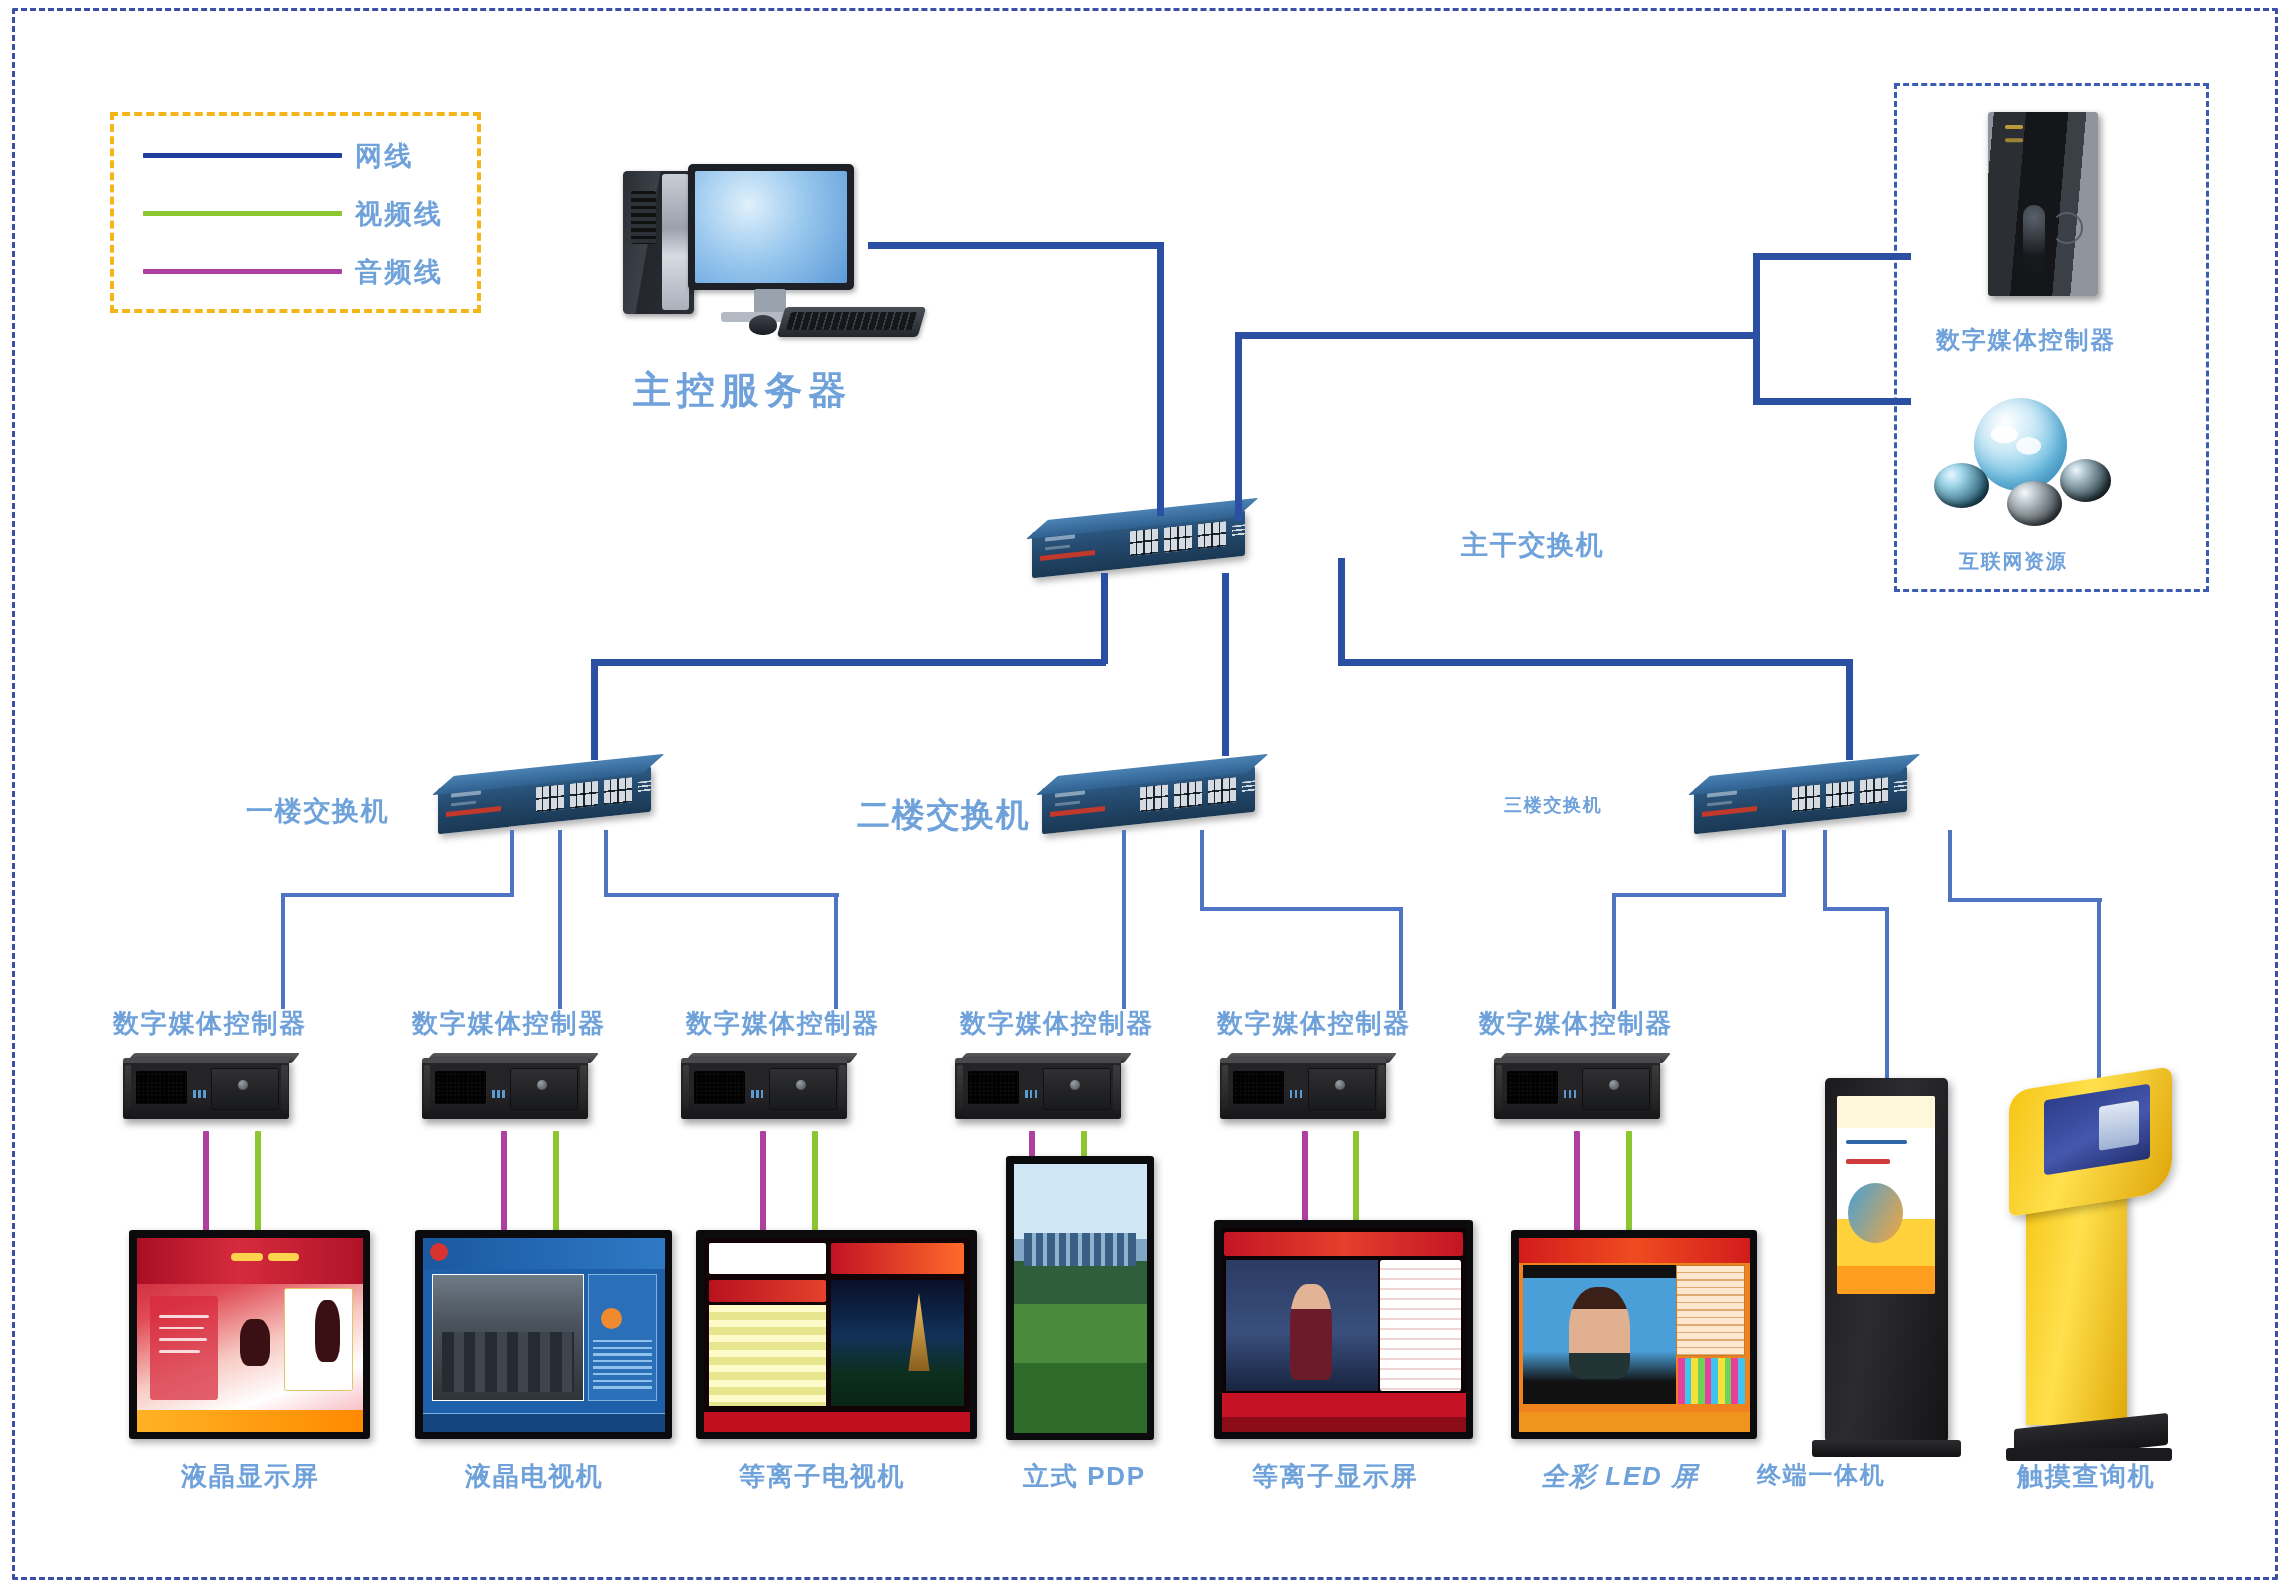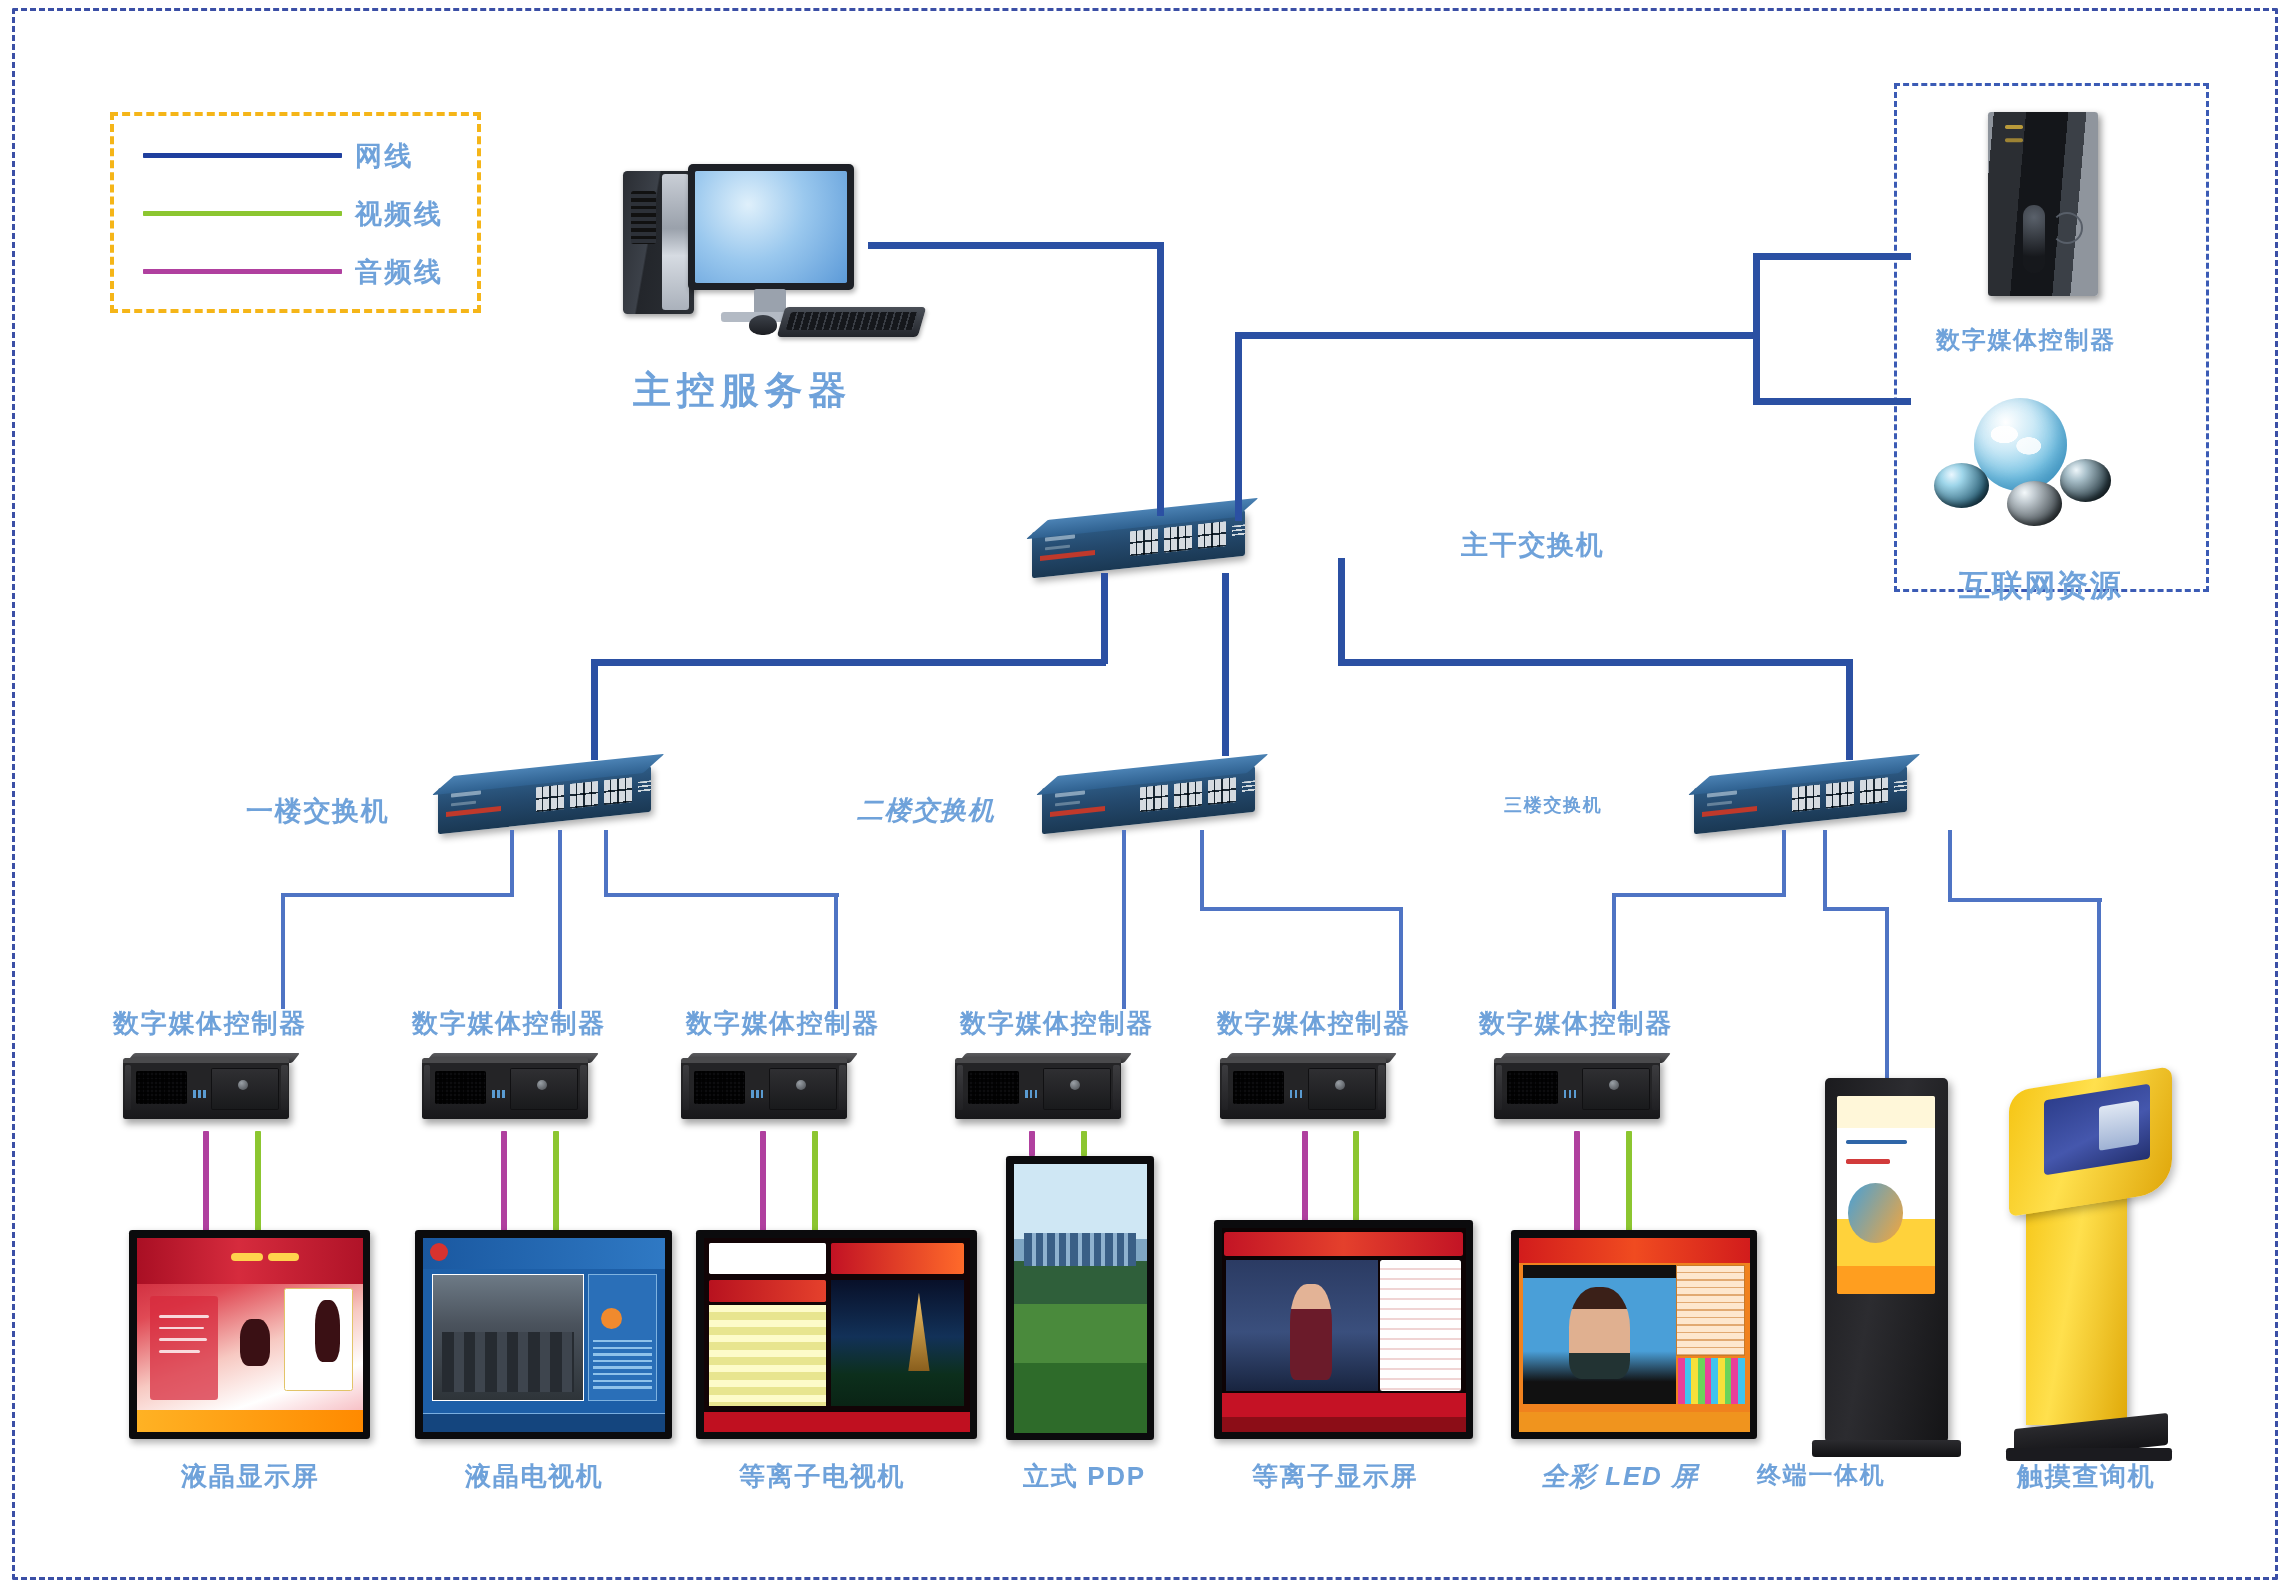--- a/index.html
+++ b/index.html
@@ -262,21 +262,21 @@
   <div class="node-label" style="left:1936px;top:324px;font-size:24px;">数字媒体控制器</div>
 
   <div class="dev" style="left:1934px;top:398px;">
     <div class="globe">
       <div class="globe-main"></div>
       <div class="orb orb1"></div>
       <div class="orb orb2"></div>
       <div class="orb orb3"></div>
     </div>
   </div>
-  <div class="node-label" style="left:1959px;top:548px;font-size:31px;margin-top:17px;">互联网资源</div>
+  <div class="node-label" style="left:1959px;top:548px;font-size:20px;">互联网资源</div>
 
   <div class="dev" style="left:623px;top:164px;">
     <div class="pc-tower"></div>
     <div class="pc-mon">
         <div class="pc-mon-screen"></div>
       </div>
     <div class="pc-stand"></div>
     <div class="pc-base"></div>
     <div class="pc-kb"></div>
     <div class="pc-mouse"></div>
@@ -325,21 +325,21 @@
           <div class="sw-pgrp"></div>
           <div class="sw-pgrp"></div>
           <div class="sw-pgrp"></div>
         </div>
       <div class="sw-red"></div>
         <div class="sw-brand"></div>
         <div class="sw-brand2"></div>
         <div class="sw-led"></div>
     </div>
   </div>
-  <div class="node-label" style="left:857px;top:793px;font-size:26px;font-style:italic;">二楼交换机</div>
+  <div class="node-label" style="left:857px;top:793px;font-size:33px;">二楼交换机</div>
 
   <div class="dev" style="left:1694px;top:764px;">
     <div class="sw">
       <div class="sw-body"></div>
         <div class="sw-top"></div>
       <div class="sw-ports">
           <div class="sw-pgrp"></div>
           <div class="sw-pgrp"></div>
           <div class="sw-pgrp"></div>
         </div>

